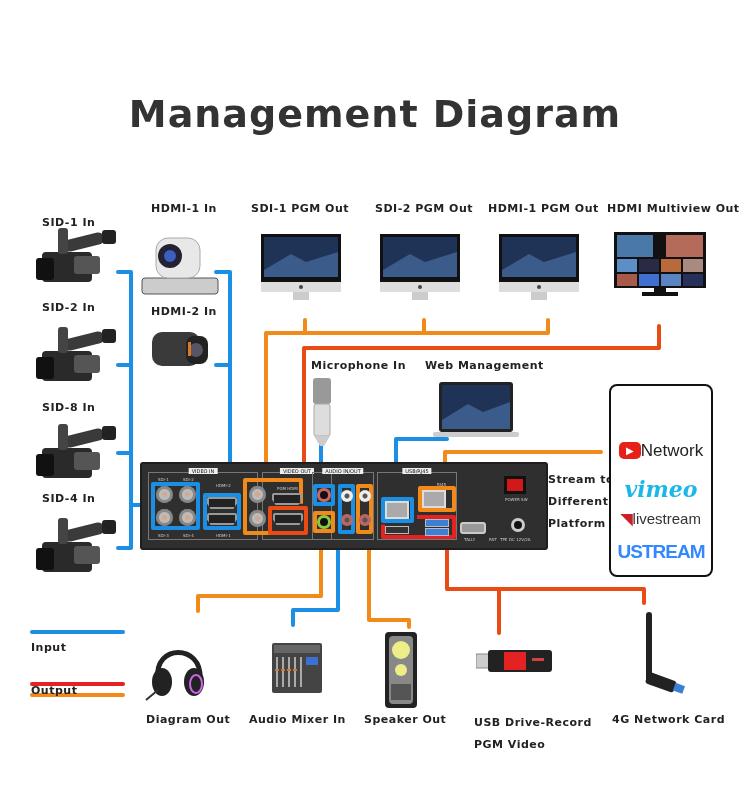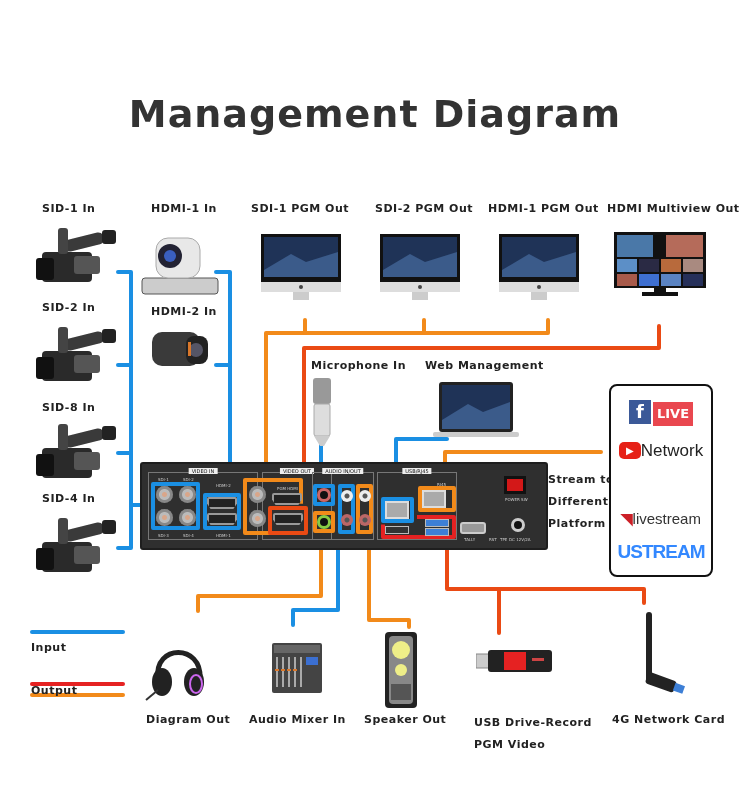--- a/index.html
+++ b/index.html
@@ -69,21 +69,21 @@
 
     <path d="M447 545 V589 H644 V603" stroke="#ea4a14"></path>
     <path d="M499 589 V633" stroke="#ea4a14"></path>
   </g>
 
   <line x1="32" y1="632" x2="123" y2="632" stroke="#1a8fe3" stroke-width="4" stroke-linecap="round"></line>
   <line x1="32" y1="684" x2="123" y2="684" stroke="#e52222" stroke-width="4" stroke-linecap="round"></line>
   <line x1="32" y1="695" x2="123" y2="695" stroke="#f28a1a" stroke-width="4" stroke-linecap="round"></line>
 </svg>
 
-<div class="abs lbl" style="left:42px;top:202px">SID-1  In</div>
+<div class="abs lbl" style="left:42px;top:216px">SID-1  In</div>
 <div class="abs lbl" style="left:42px;top:301px">SID-2  In</div>
 <div class="abs lbl" style="left:42px;top:401px">SID-8  In</div>
 <div class="abs lbl" style="left:42px;top:492px">SID-4  In</div>
 
 <svg class="abs camcorder" style="left:34px;top:222px" viewBox="0 0 86 66">
   <rect x="8" y="30" width="50" height="30" rx="4" fill="#2a2a2a"></rect>
     <rect x="2" y="36" width="18" height="22" rx="3" fill="#111"></rect>
   <rect x="30" y="14" width="40" height="12" rx="5" fill="#3a3a3a" transform="rotate(-14 50 20)"></rect>
     <rect x="68" y="8" width="14" height="14" rx="3" fill="#222"></rect>
   <rect x="24" y="6" width="10" height="26" rx="3" fill="#444"></rect>
@@ -254,26 +254,24 @@
   <div class="small-lbl" style="left:358px;top:73px">TPE</div>
   <div class="abs" style="left:369px;top:54px;width:14px;height:14px;border-radius:50%;background:#111;border:3px solid #ccc"></div>
   <div class="small-lbl" style="left:367px;top:73px">DC 12V/2A</div>
 </div>
 
 <div class="abs lbl" style="left:548px;top:473px">Stream to</div>
 <div class="abs lbl" style="left:548px;top:495px">Different</div>
 <div class="abs lbl" style="left:548px;top:517px">Platform</div>
 
 <div class="abs platform-box">
-  <div class="pl" style="top:14px">
-    <span style="display:inline-block;background:#3b5998;color:#fff;font-weight:bold;font-size:18px;width:22px;height:24px;line-height:24px">f</span><span style="display:inline-block;background:#e9474f;color:#fff;font-weight:bold;font-size:13px;height:24px;line-height:24px;padding:0 4px;margin-left:2px">LIVE</span>
-  </div>
   <div class="pl" style="top:55px;font-size:17px;color:#222;font-family:'Liberation Sans',sans-serif">
     <span style="display:inline-block;background:#e62117;color:#fff;border-radius:5px;font-size:10px;width:22px;height:17px;line-height:17px;vertical-align:2px">▶</span><span>Network</span>
   </div>
+  <div class="pl" style="top:90px;font-size:22px;color:#1ab7ea;font-weight:bold;font-style:italic;font-family:'DejaVu Serif',serif">vimeo</div>
   <div class="pl" style="top:124px;font-size:15px;color:#333;font-family:'Liberation Sans',sans-serif">
     <span style="color:#cc2027;font-weight:bold">◥</span><span>livestream</span>
   </div>
   <div class="pl" style="top:155px;font-size:19px;color:#3388ff;font-weight:bold;letter-spacing:-1px;font-family:'Liberation Sans',sans-serif">USTREAM</div>
 </div>
 
 <div class="abs lbl" style="left:31px;top:641px">Input</div>
 <div class="abs lbl" style="left:31px;top:684px">Output</div>
 
 <svg class="abs" style="left:144px;top:638px;width:68px;height:70px" viewBox="0 0 68 70">

